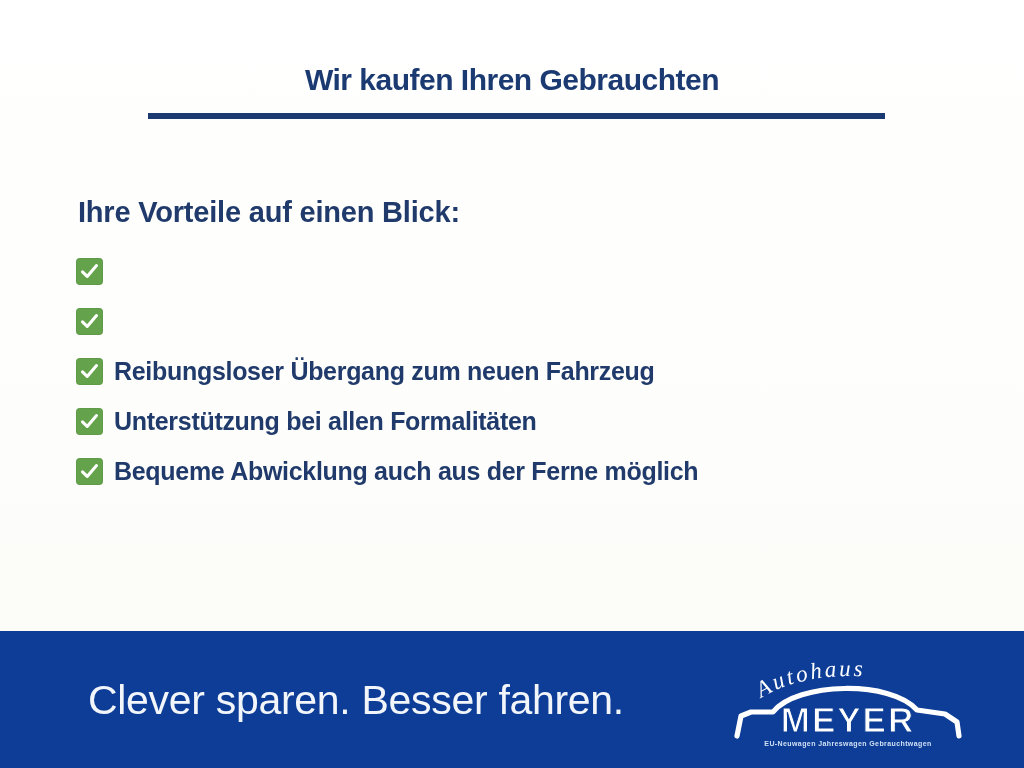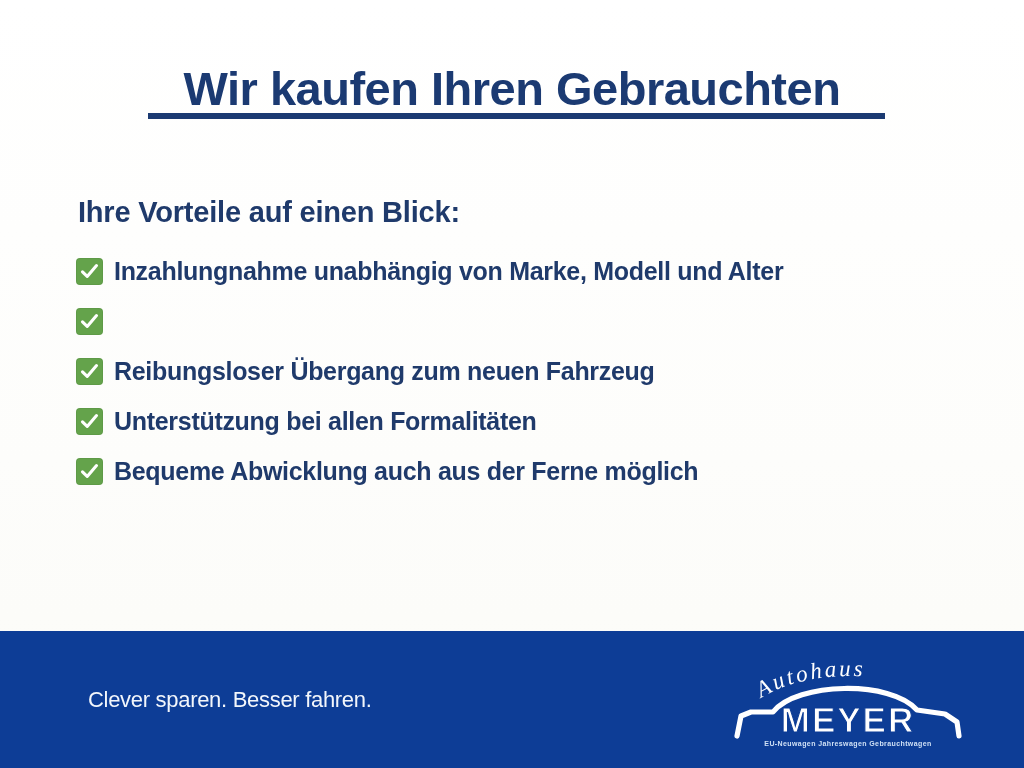--- a/index.html
+++ b/index.html
@@ -25,21 +25,21 @@
   
   .title-block {
     position: absolute;
     left: 0;
     top: 64px;
     width: 1024px;
     text-align: center;
   }
   .title-text {
     display: inline-block;
-    font-size: 47px;
+    font-size: 30px;
     font-weight: bold;
     color: #1b3a72;
     letter-spacing: -0.5px;
     line-height: 1.05;
     padding: 0 4px 6px 4px;
     white-space: nowrap;
   }
   .title-underline {
     position: absolute;
     left: 148px;
@@ -108,21 +108,21 @@
   .footer-inner {
     position: relative;
     width: 100%;
     height: 100%;
   }
   .tagline {
     position: absolute;
     left: 88px;
     top: 50%;
     transform: translateY(-50%);
-    font-size: 22px;
+    font-size: 41px;
     font-weight: normal;
     color: #f2f6fb;
     letter-spacing: -0.3px;
     white-space: nowrap;
   }
 
   
   .logo {
     position: absolute;
     right: 58px;
@@ -146,21 +146,20 @@
   <div class="subhead">Ihre Vorteile auf einen Blick:</div>
 
   <div class="list">
 
     <div class="list-item">
       <span class="check-box">
         <svg width="21" height="21" viewBox="0 0 21 21" aria-hidden="true">
           <path d="M3.5 10.8 L8.2 15.4 L17.5 4.6" fill="none" stroke="#ffffff" stroke-width="3.1" stroke-linecap="round" stroke-linejoin="round"></path>
         </svg>
       </span>
-      <span class="item-text">Inzahlungnahme unabhängig von Marke, Modell und Alter</span>
     </div>
 
     <div class="list-item">
       <span class="check-box">
         <svg width="21" height="21" viewBox="0 0 21 21" aria-hidden="true">
           <path d="M3.5 10.8 L8.2 15.4 L17.5 4.6" fill="none" stroke="#ffffff" stroke-width="3.1" stroke-linecap="round" stroke-linejoin="round"></path>
         </svg>
       </span>
     </div>
 

